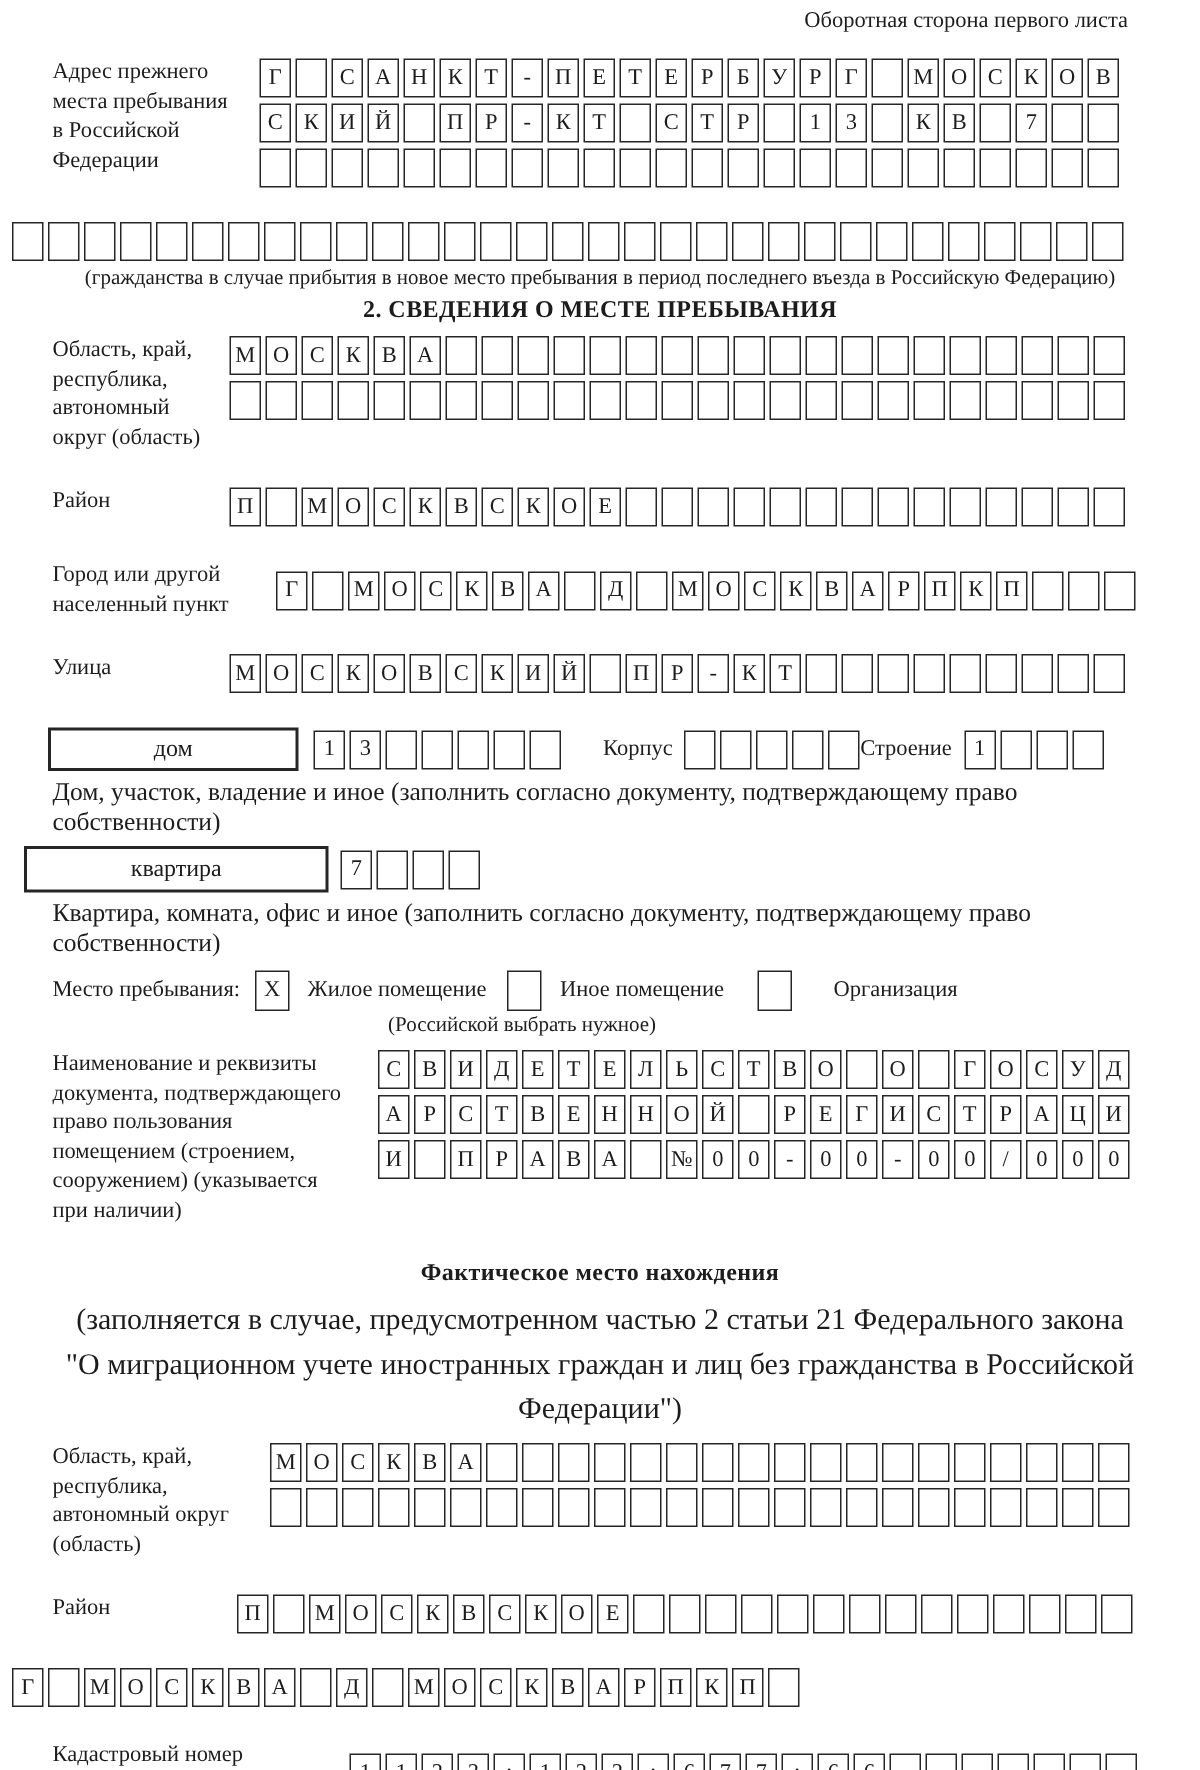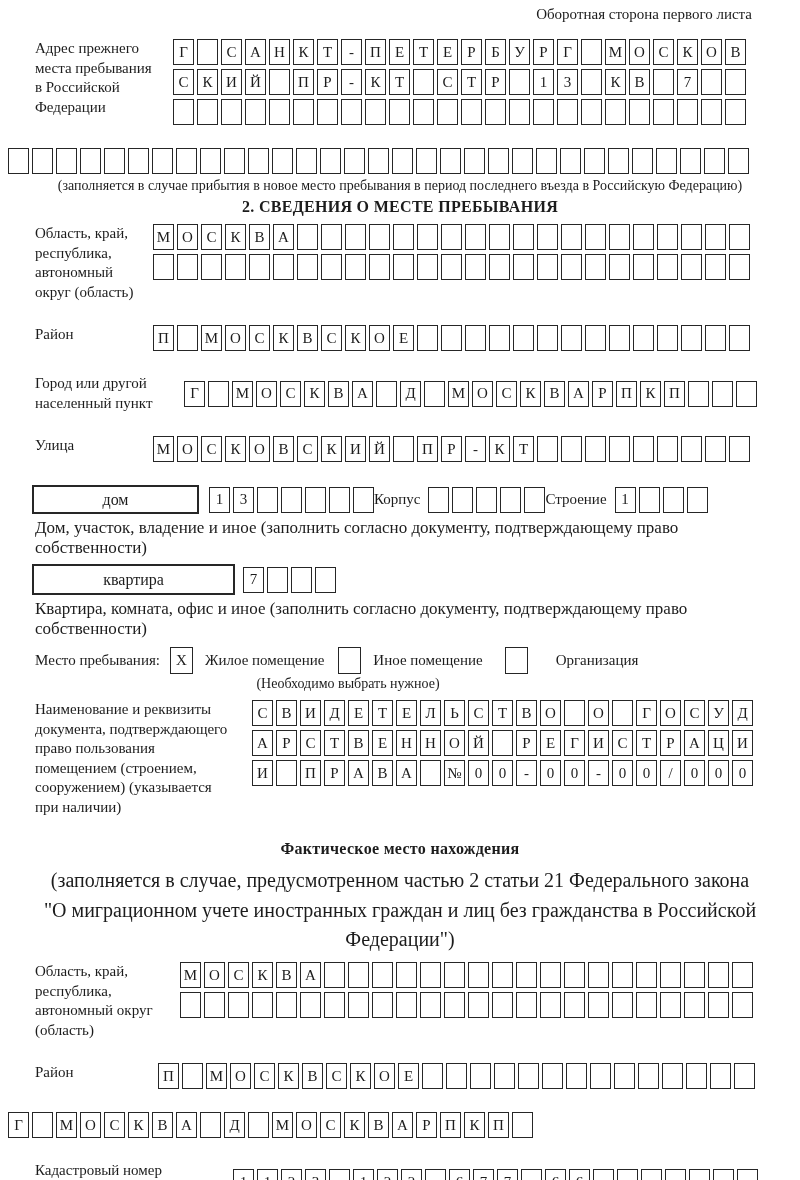--- a/index.html
+++ b/index.html
@@ -190,21 +190,21 @@
       <span class="cell"></span>
       <span class="cell"></span>
       <span class="cell"></span>
       <span class="cell"></span>
       <span class="cell"></span>
       <span class="cell"></span>
       <span class="cell"></span>
       <span class="cell"></span>
       <span class="cell"></span>
     </div>
-  <div class="note-center">(заполняется в случае прибытия в новое место пребывания в период последнего въезда в Российскую Федерацию)</div>
+  <div class="note-center">(гражданства в случае прибытия в новое место пребывания в период последнего въезда в Российскую Федерацию)</div>
 
   <div class="section-title">2. СВЕДЕНИЯ О МЕСТЕ ПРЕБЫВАНИЯ</div>
 
   <div class="field">
     <div class="field-label w145">Область, край,
 республика,
 автономный
 округ (область)</div>
     <div class="rows">
       <div class="cells">
@@ -361,59 +361,59 @@
     <div class="wide-box" style="width:167px;margin-left:24px;">дом</div>
     <div class="cells" style="margin-left:10px;">
         <span class="cell">1</span>
         <span class="cell">3</span>
         <span class="cell"></span>
         <span class="cell"></span>
         <span class="cell"></span>
         <span class="cell"></span>
         <span class="cell"></span>
       </div>
-    <div class="inline-label" style="margin-left:0;">Корпус</div>
+    <div class="inline-label" style="margin-left:28px;">Корпус</div>
     <div class="cells" style="margin-left:8px;">
         <span class="cell"></span>
         <span class="cell"></span>
         <span class="cell"></span>
         <span class="cell"></span>
         <span class="cell"></span>
       </div>
     <div class="inline-label" style="">Строение</div>
     <div class="cells" style="margin-left:8px;">
         <span class="cell">1</span>
         <span class="cell"></span>
         <span class="cell"></span>
         <span class="cell"></span>
       </div>
   </div>
   <div class="left-note" style="padding-left:27px;">Дом, участок, владение и иное (заполнить согласно документу, подтверждающему право собственности)</div>
 
   <div class="apt-row">
-    <div class="wide-box" style="width:203px;margin-left:24px;height:31px;">квартира</div>
+    <div class="wide-box" style="width:203px;margin-left:8px;height:31px;">квартира</div>
     <div class="cells" style="margin-left:8px;">
         <span class="cell">7</span>
         <span class="cell"></span>
         <span class="cell"></span>
         <span class="cell"></span>
       </div>
   </div>
   <div class="left-note" style="padding-left:27px;">Квартира, комната, офис и иное (заполнить согласно документу, подтверждающему право собственности)</div>
 
   <div class="stay-row">
     <div class="inline-label">Место пребывания:</div>
     <div class="stay-box" style="margin-left:10px;">X</div>
     <div class="inline-label" style="margin-left:12px;">Жилое помещение</div>
     <div class="stay-box" style="margin-left:14px;"></div>
     <div class="inline-label" style="margin-left:12px;">Иное помещение</div>
     <div class="stay-box" style="margin-left:22px;"></div>
     <div class="inline-label" style="margin-left:28px;">Организация</div>
   </div>
-  <div class="stay-note-wrap">(Необходимо выбрать нужное)</div>
+  <div class="stay-note-wrap">(Российской выбрать нужное)</div>
 
   <div class="field">
     <div class="field-label w244">Наименование и реквизиты
 документа, подтверждающего
 право пользования
 помещением (строением,
 сооружением) (указывается
 при наличии)</div>
     <div class="rows">
       <div class="cells">

